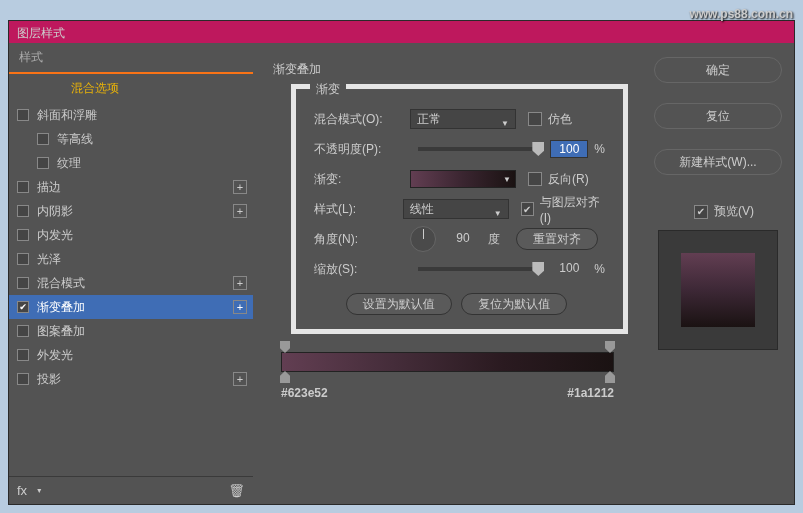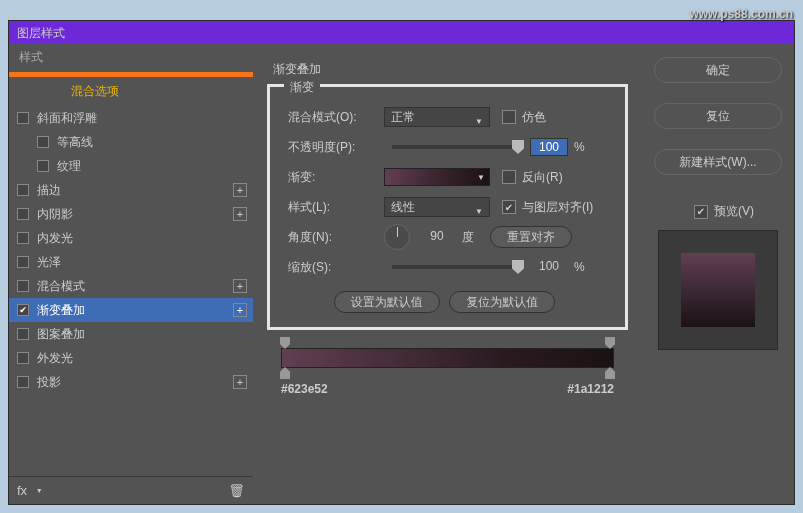--- a/index.html
+++ b/index.html
@@ -1,40 +1,40 @@
 <!DOCTYPE html>
 <html><head>
 <meta charset="utf-8">
 <style>
 *{box-sizing:border-box;margin:0;padding:0;font-family:"Microsoft YaHei",sans-serif;font-size:12px;color:#ccc;}
 body{background:#b8cce0;width:803px;height:513px;position:relative;overflow:hidden;}
 .window{position:absolute;top:20px;left:8px;right:8px;bottom:8px;background:#535353;border:1px solid #2a2a2a;}
-.titlebar{height:22px;background:#6d28d9;padding:4px 8px;color:#ddd;}
+.titlebar{height:22px;background:#be185d;padding:4px 8px;color:#ddd;}
 .watermark{position:absolute;top:2px;right:10px;font-weight:bold;font-size:18px;color:#fff;text-shadow:1px 1px 2px #000;z-index:100;}
 .body{display:flex;height:calc(100% - 22px);}
 .sidebar{width:244px;background:#535353;display:flex;flex-direction:column;}
-.side-head{padding:6px 10px;color:#aaa;border-bottom:5px solid #f97316;}
+.side-head{padding:6px 10px;color:#aaa;border-bottom:2px solid #f97316;}
 .side-sub{padding:6px 18px;color:#eab308;margin-left:44px;}
 .style-item{display:flex;align-items:center;height:24px;padding:0 6px 0 8px;cursor:pointer;}
 .style-item.child{padding-left:28px;}
 .style-item.selected{background:#3f6db5;color:#fff;}
 .style-item.selected *{color:#fff;}
 .cb{width:12px;height:12px;border:1px solid #888;margin-right:8px;display:inline-flex;align-items:center;justify-content:center;font-size:9px;background:#454545;}
 .cb.checked::after{content:"✔";color:#ccc;}
 .style-item.selected .cb.checked::after{color:#fff;}
 .label{flex:1;}
 .plus{width:14px;height:14px;border:1px solid #888;display:flex;align-items:center;justify-content:center;font-size:11px;color:#ccc;}
 .side-foot{margin-top:auto;height:28px;border-top:1px solid #3a3a3a;display:flex;align-items:center;padding:0 8px;gap:10px;}
 .side-foot .sp{flex:1;}
 .fx{font-size:13px;}
 .arr{font-size:8px;}
 .trash{font-size:13px;}
 .center{flex:1;padding:18px 14px;position:relative;}
 .section-title{margin-bottom:6px;margin-left:6px;}
-.fieldset{border:3px solid #e5e5e5;padding:16px 18px 14px;position:relative;}
+.fieldset{border:5px solid #e5e5e5;padding:16px 18px 14px;position:relative;margin-left:24px;}
 .legend{position:absolute;top:-8px;left:14px;background:#535353;padding:0 6px;}
 .row{display:flex;align-items:center;height:28px;margin-bottom:2px;}
 .rlabel{width:96px;text-align:left;padding-right:10px;}
 .select{height:20px;background:#454545;border:1px solid #333;display:flex;align-items:flex-end;padding:0 6px;justify-content:space-between;min-width:106px;}
 .select .dn{font-size:8px;}
 .slider{flex:1;height:4px;background:#3a3a3a;margin:0 8px;position:relative;max-width:130px;}
 .thumb{position:absolute;top:-5px;width:12px;height:14px;background:#bbb;clip-path:polygon(0 0,100% 0,100% 60%,50% 100%,0 60%);}
 .numbox{width:38px;height:18px;background:#454545;border:1px solid #333;text-align:center;line-height:16px;}
 .numbox.sel{background:#3f6db5;color:#fff;}
 .unit{margin-left:6px;}

